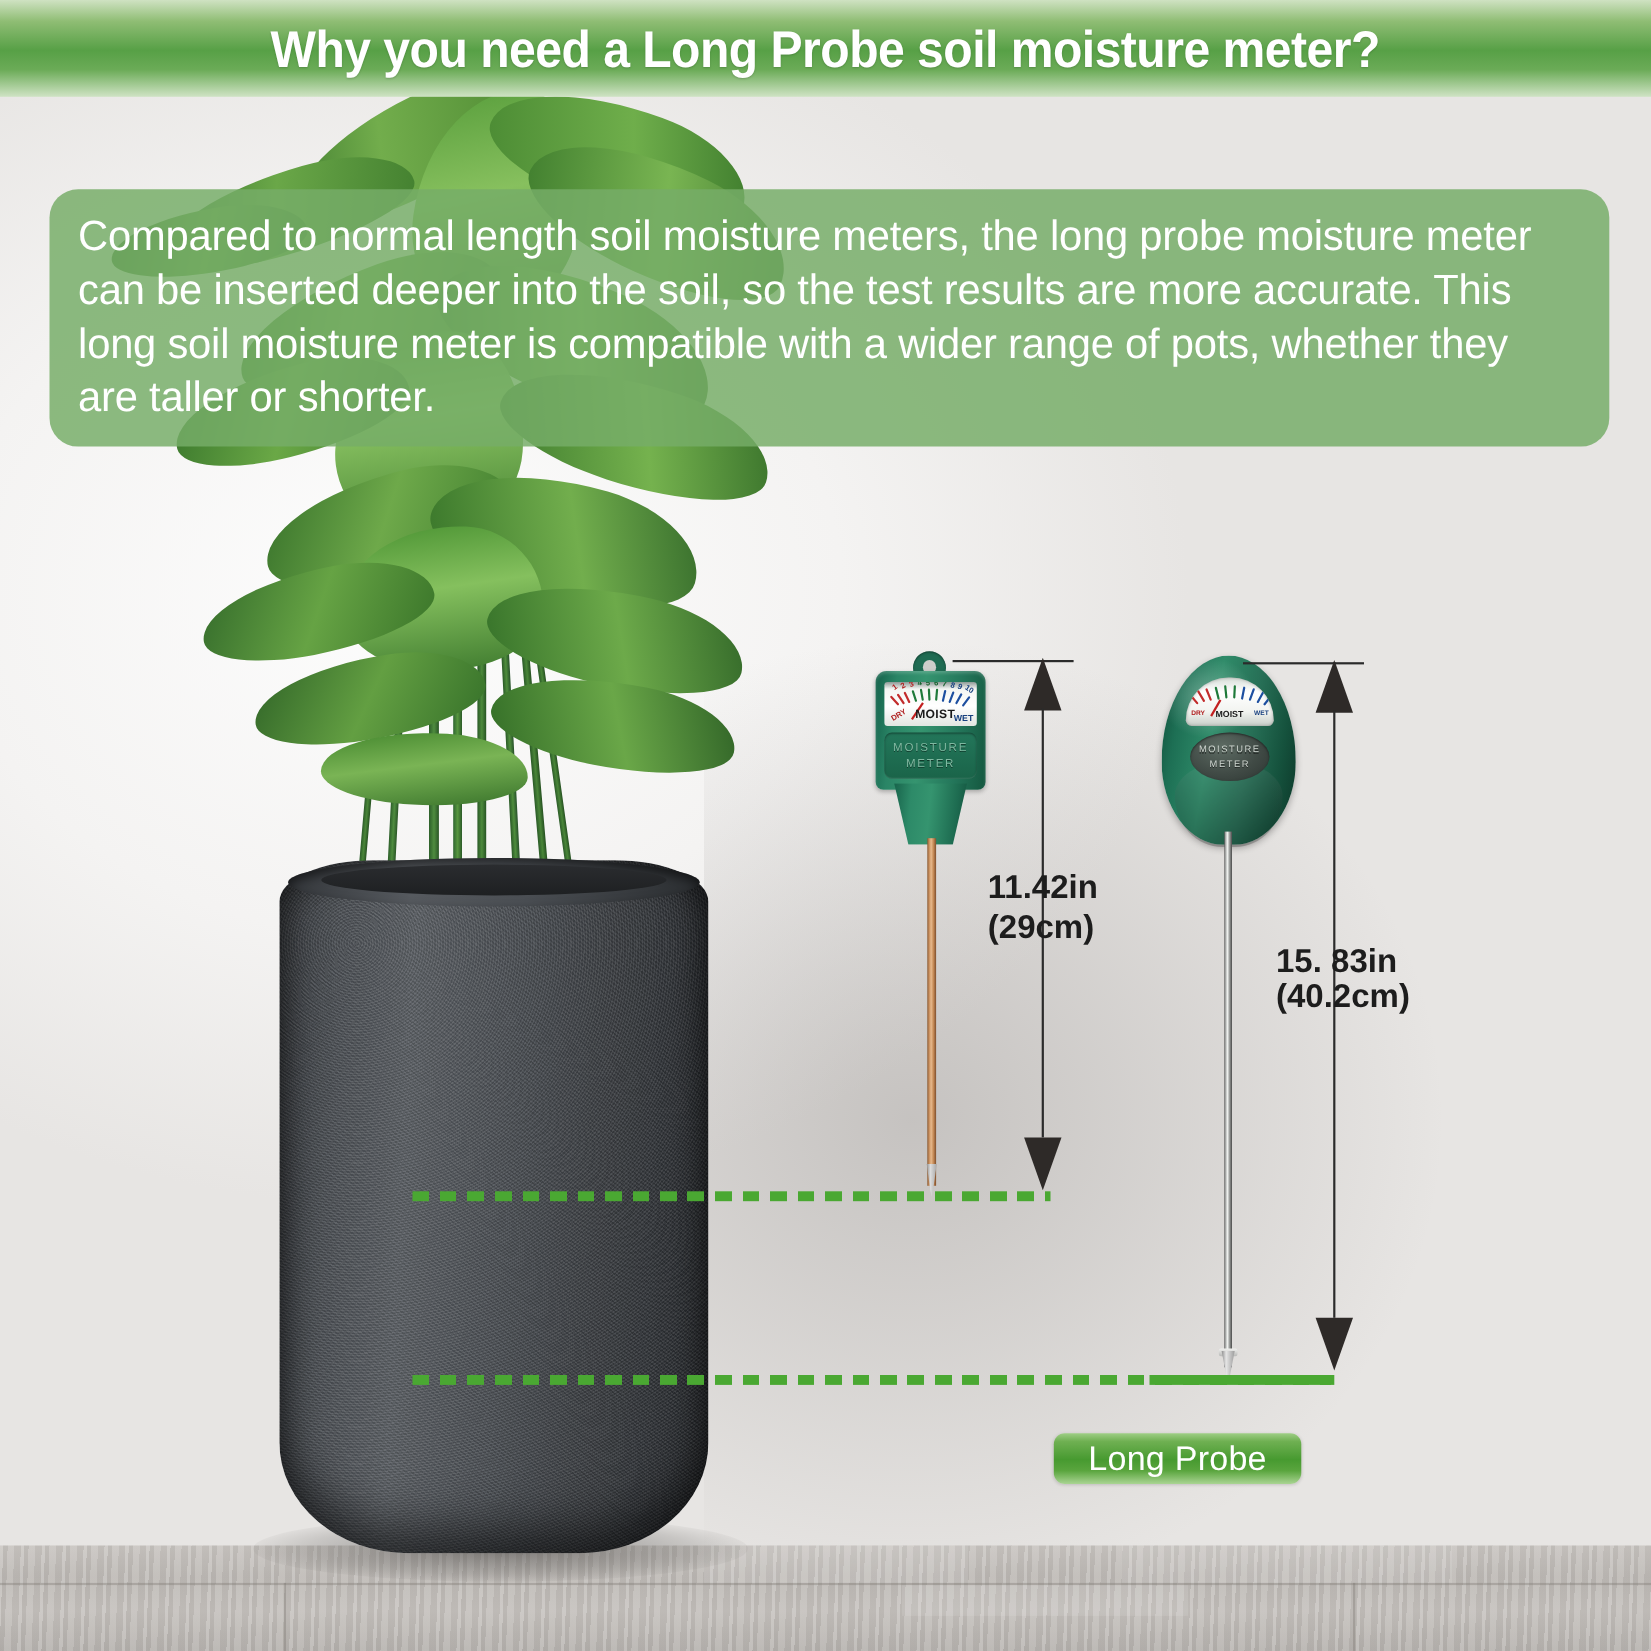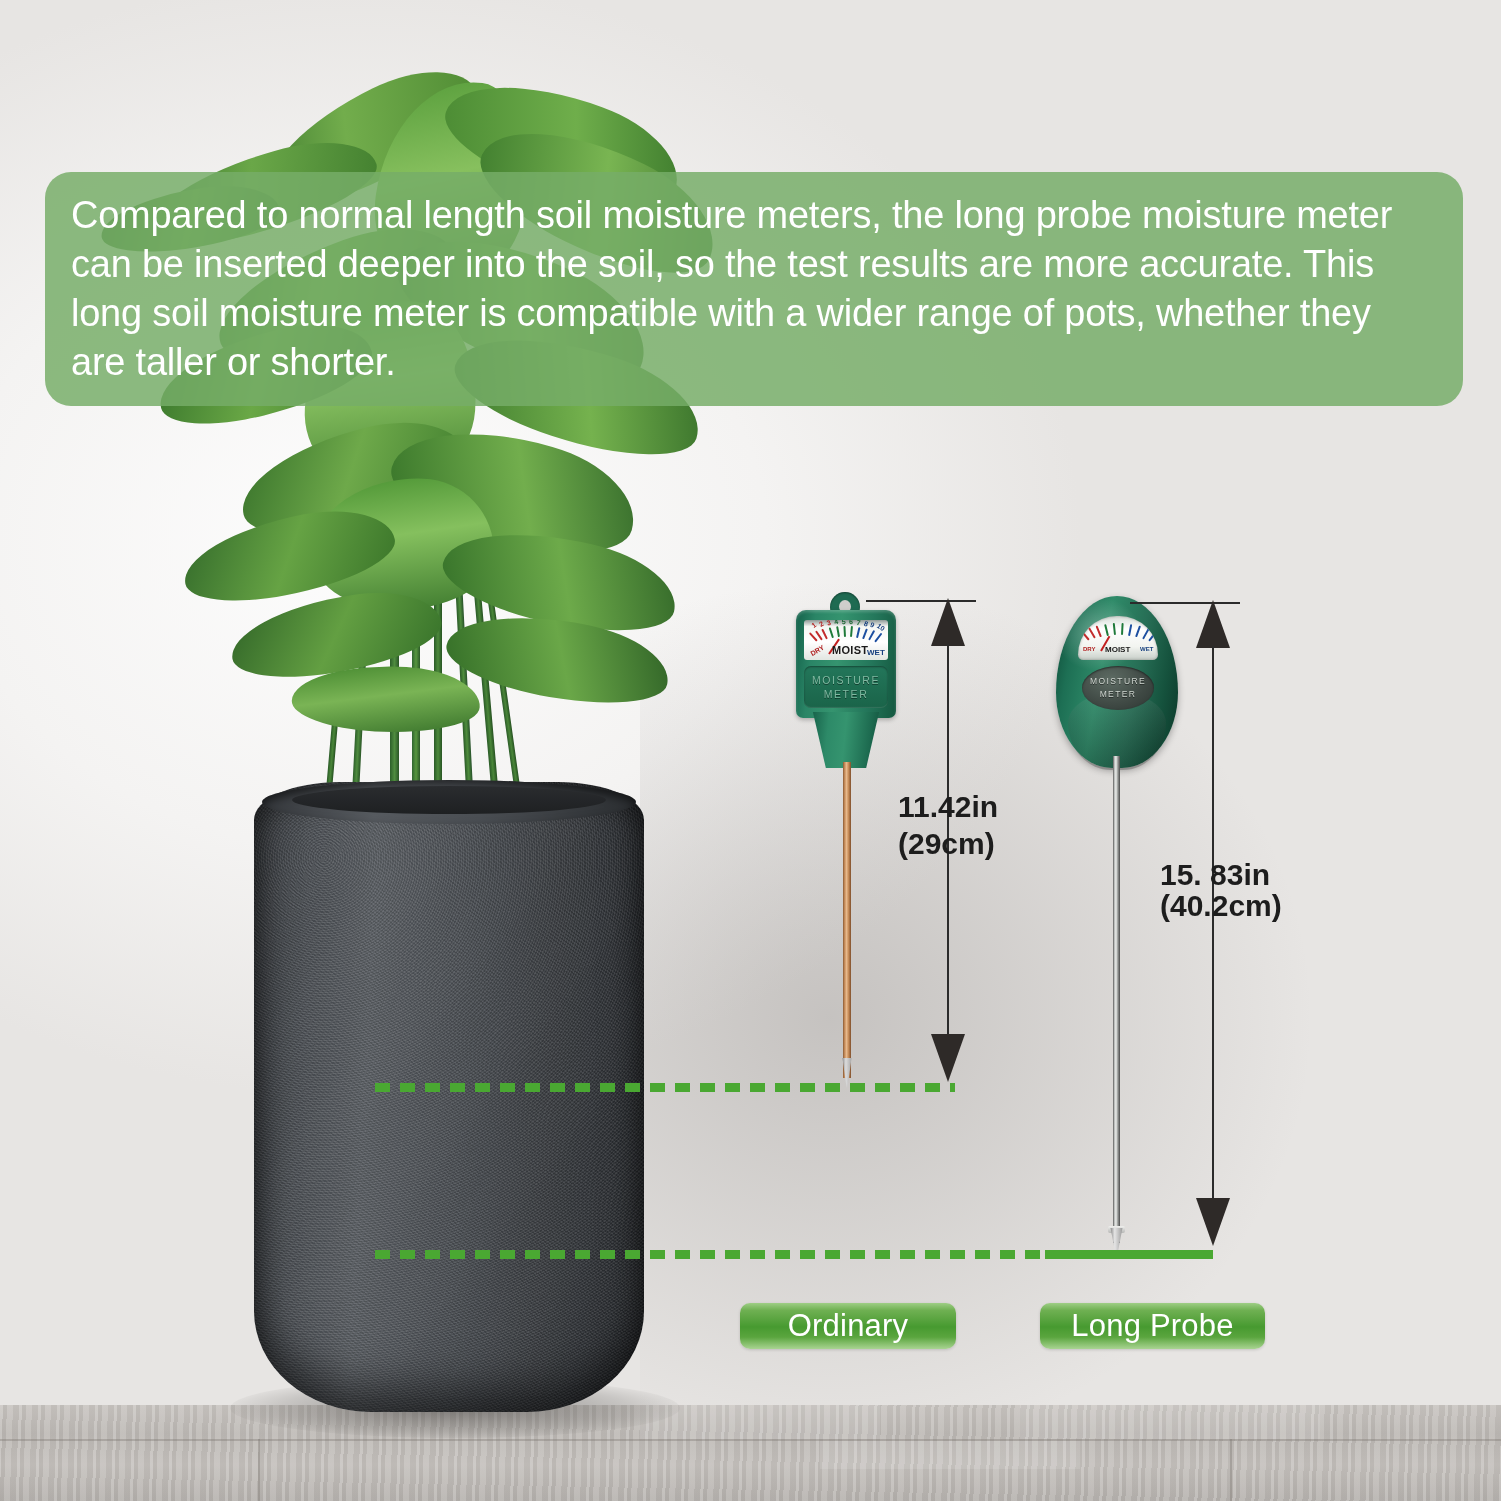--- a/index.html
+++ b/index.html
@@ -254,20 +254,23 @@
     <div class="leaf" style="left:170px;top:512px;width:212px;height:74px;background:linear-gradient(124deg,#2f6327,#639f42 50%,#357029 100%);transform:rotate(-9deg);"></div>
     <div class="leaf" style="left:386px;top:534px;width:224px;height:78px;background:linear-gradient(248deg,#2e6126,#6aa748 48%,#336d27 100%);transform:rotate(11deg);"></div>
     <div class="leaf" style="left:232px;top:580px;width:188px;height:66px;background:linear-gradient(170deg,#3d8129,#7ab455 46%,#336d27 100%);transform:rotate(3deg);"></div>
   </div>
 
   <div class="pot-shadow"></div>
   <div class="pot"></div>
   <div class="pot-rim"></div>
   <div class="pot-soil"></div>
 
+  <div class="banner">
+    <div class="banner-title">Why you need a Long Probe soil moisture meter?</div>
+  </div>
 
   <div class="desc">
     <div class="desc-text">Compared to normal length soil moisture meters, the long probe moisture meter can be inserted deeper into the soil, so the test results are more accurate. This long soil moisture meter is compatible with a wider range of pots, whether they are taller or shorter.</div>
   </div>
 
   <div class="meter-ord">
     <div class="ord-loop"></div>
     <div class="ord-body">
       <div class="ord-screen">
 
@@ -354,20 +357,17 @@
     <div class="dim-line" style="left:1212px;top:646px;height:552px;"></div>
     <div class="arrow-dn" style="left:1196px;top:1198px;"></div>
     <div class="dim-label" style="left:1160px;top:856px;">15. 83in</div>
     <div class="dim-label" style="left:1160px;top:887px;">(40.2cm)</div>
   </div>
 
   <div class="guide" style="left:375px;top:1083px;width:580px;"></div>
   <div class="guide" style="left:375px;top:1250px;width:835px;"></div>
   <div class="guide-solid" style="left:1045px;top:1250px;width:168px;"></div>
 
-  <div class="pill" style="left:740px;top:1303px;width:216px;">
-    <span>Ordinary</span>
-  </div>
-  <div class="pill" style="left:1040px;top:1303px;width:225px;">
+  <div class="pill" style="left:958px;top:1303px;width:225px;">
     <span>Long Probe</span>
   </div>
 
 </div>
 
 </body></html>

